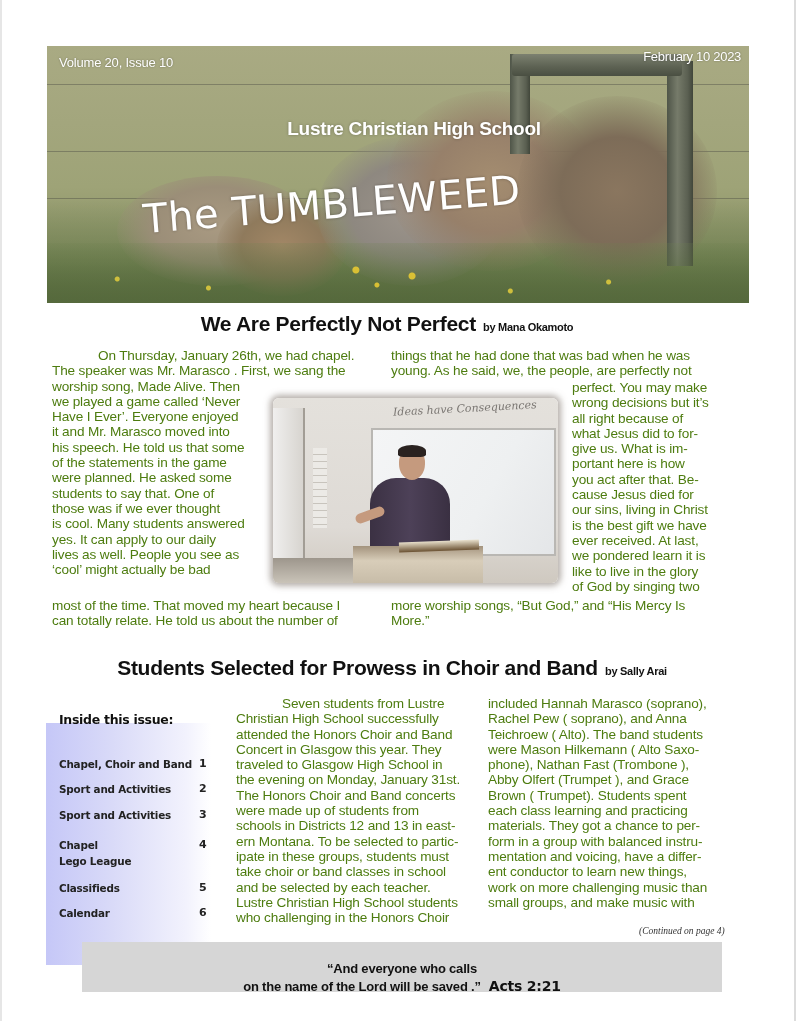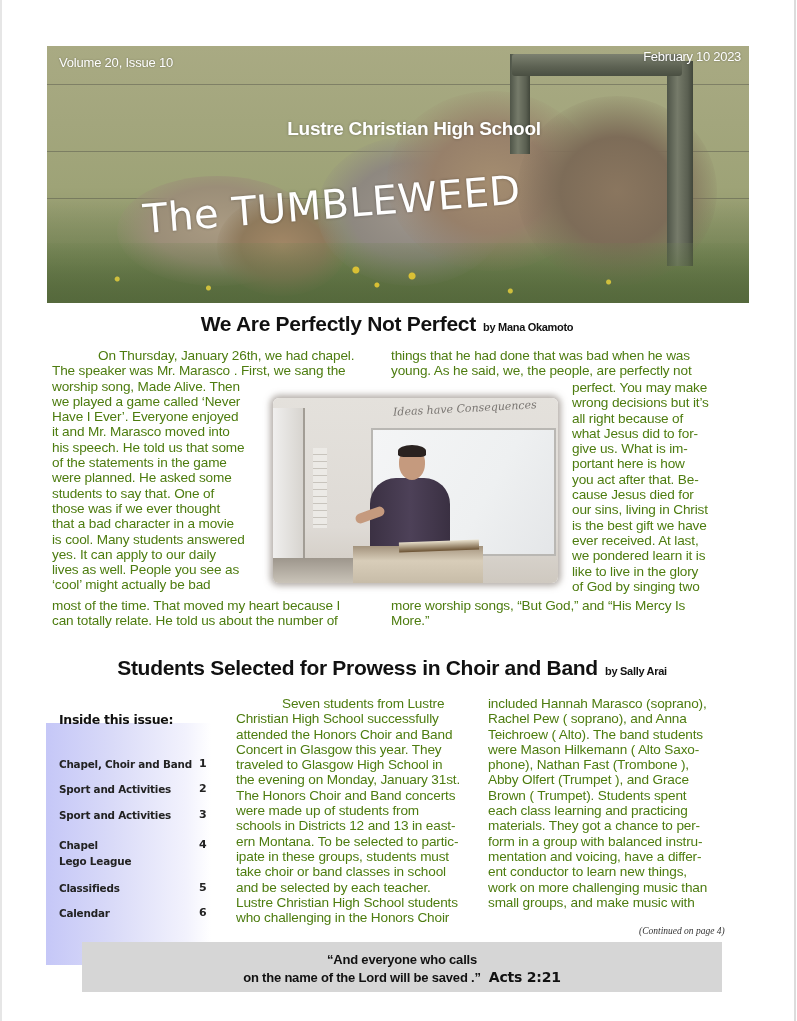--- a/index.html
+++ b/index.html
@@ -80,21 +80,21 @@
   .toc-page { position: absolute; left: 199px; font-family: "DejaVu Sans", sans-serif; font-weight: bold; font-size: 11px; color: #222; }
 
   
   .a2-left { left: 236px; top: 696px; width: 245px; }
   .a2-right { left: 488px; top: 696px; width: 250px; }
 
   .continued { position: absolute; left: 639px; top: 926px; font-family: Liberation Serif, serif; font-style: italic; font-size: 9.5px; color: #333; }
 
   
   .quote-box { position: absolute; left: 82px; top: 942px; width: 640px; height: 50px; background: #d6d6d6; text-align: center; }
-  .quote-line1 { display: block; padding-top: 9px; font-weight: bold; font-size: 13px; letter-spacing: -0.2px; color: #111; line-height: 17px; }
+  .quote-line1 { display: block; padding-top: 18px; font-weight: bold; font-size: 13px; letter-spacing: -0.2px; color: #111; line-height: 17px; }
   .quote-line2 { display: block; font-weight: bold; font-size: 13px; letter-spacing: -0.2px; color: #111; line-height: 19px; }
   .quote-ref { font-family: "DejaVu Sans", sans-serif; font-weight: bold; font-size: 14px; margin-left: 8px; }
 </style>
 </head>
 <body>
 
 <div class="page-edge-left"></div>
 <div class="page-edge-right"></div>
 
 <div class="banner">
@@ -127,21 +127,20 @@
   <span class="line">The speaker was Mr. Marasco . First, we sang the</span>
   <span class="line">worship song, Made Alive. Then</span>
   <span class="line">we played a game called ‘Never</span>
   <span class="line">Have I Ever’. Everyone enjoyed</span>
   <span class="line">it and Mr. Marasco moved into</span>
   <span class="line">his speech. He told us that some</span>
   <span class="line">of the statements in the game</span>
   <span class="line">were planned. He asked some</span>
   <span class="line">students to say that. One of</span>
   <span class="line">those was if we ever thought</span>
-  <span class="line">that a bad character in a movie</span>
   <span class="line">is cool. Many students answered</span>
   <span class="line">yes. It can apply to our daily</span>
   <span class="line">lives as well. People you see as</span>
   <span class="line">‘cool’ might actually be  bad</span>
 </div>
 
 <div class="body-text a1-right-top">
   <span class="line">things that he had done that was bad when he was</span>
   <span class="line">young. As he said, we, the people, are perfectly not</span>
 </div>

